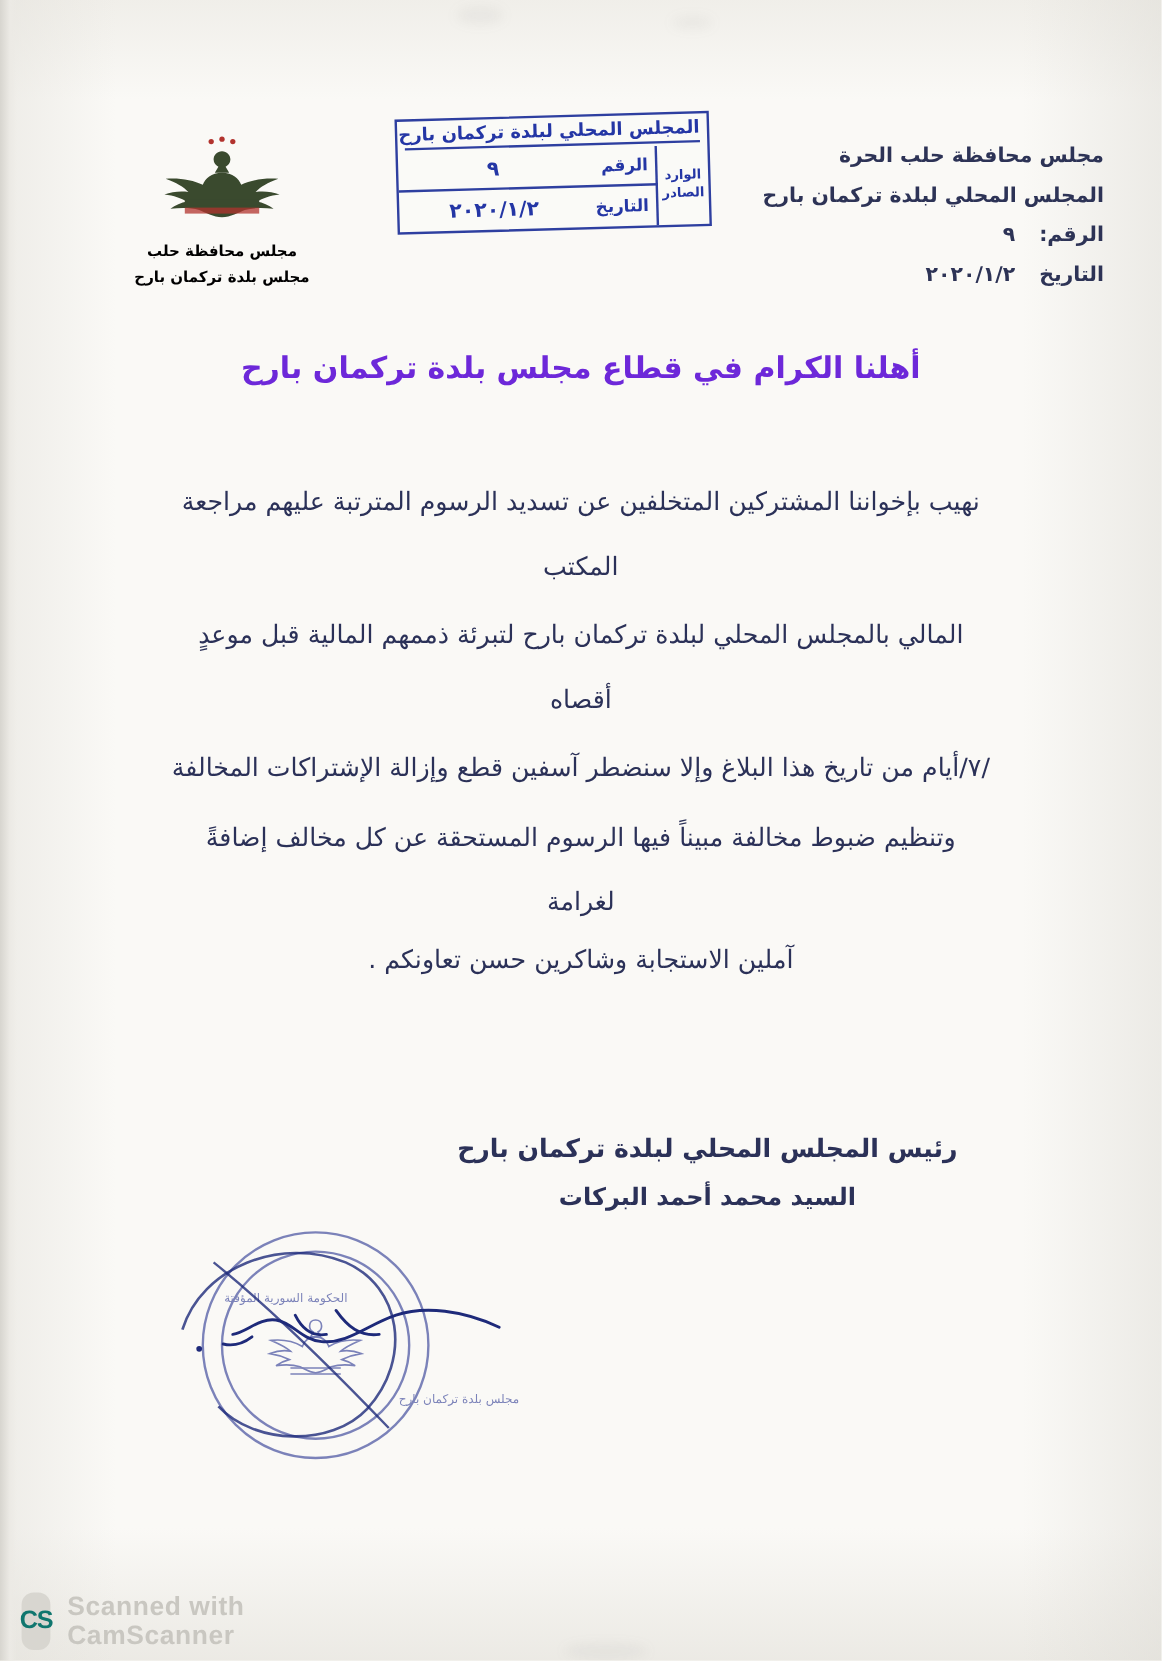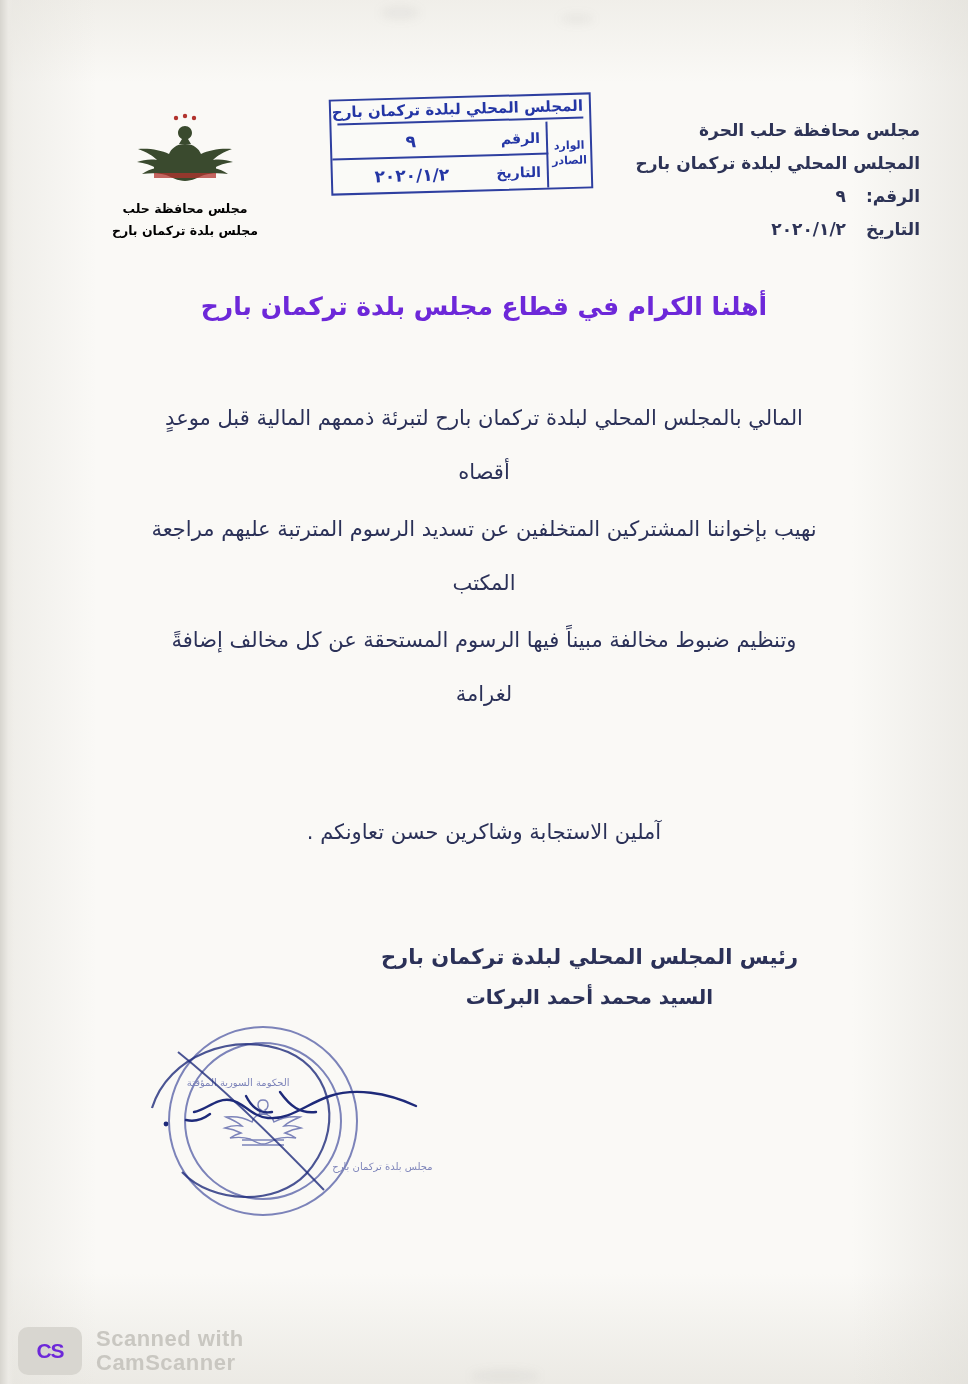--- a/index.html
+++ b/index.html
@@ -169,21 +169,21 @@
     left: 140px;
     right: 140px;
     font-size: 21px;
     line-height: 2.55;
     text-align: center;
     color: #2b3158;
   }
   .body-text p { margin: 0 0 4px 0; }
   .closing {
     position: absolute;
-    top: 820px;
+    top: 788px;
     left: 0; right: 0;
     text-align: center;
     font-size: 21px;
     color: #2b3158;
   }
 
   
   .sign-block {
     position: absolute;
     top: 938px;
@@ -258,25 +258,25 @@
   .cs-footer {
     position: absolute;
     bottom: 8px;
     left: 18px;
     display: flex;
     align-items: center;
     gap: 14px;
     direction: ltr;
   }
   .cs-logo {
-    width: 64px;
+    width: 24px;
     height: 48px;
     border-radius: 10px;
     background: #d8d6d0;
-    color: #6d28d9;
+    color: #0f766e;
     display: flex;
     align-items: center;
     justify-content: center;
     font-size: 21px;
     font-weight: bold;
     font-family: "Liberation Sans", sans-serif;
     letter-spacing: -1px;
   }
   .cs-text {
     font-family: "Liberation Sans", sans-serif;
@@ -354,22 +354,23 @@
       <div class="meta-line">
         <span class="m-label">التاريخ</span>
         <span class="m-value">٢٠٢٠/١/٢</span>
       </div>
     </div>
   </div>
 
   <div class="salutation">أهلنا الكرام في قطاع مجلس بلدة تركمان بارح</div>
 
   <div class="body-text">
+    <p>نهيب بإخواننا المشتركين المتخلفين عن تسديد الرسوم المترتبة عليهم مراجعة المكتب</p>
     <p>المالي بالمجلس المحلي لبلدة تركمان بارح لتبرئة ذممهم المالية قبل موعدٍ أقصاه</p>
-    <p>نهيب بإخواننا المشتركين المتخلفين عن تسديد الرسوم المترتبة عليهم مراجعة المكتب</p>
+    <p>/٧/أيام من تاريخ هذا البلاغ وإلا سنضطر آسفين قطع وإزالة الإشتراكات المخالفة</p>
     <p>وتنظيم ضبوط مخالفة مبيناً فيها الرسوم المستحقة عن كل مخالف إضافةً لغرامة</p>
   </div>
 
   <div class="closing">آملين الاستجابة وشاكرين حسن تعاونكم .</div>
 
   <div class="sign-block">
     <div>رئيس المجلس المحلي لبلدة تركمان بارح</div>
     <div class="name">السيد محمد أحمد البركات</div>
   </div>
 

